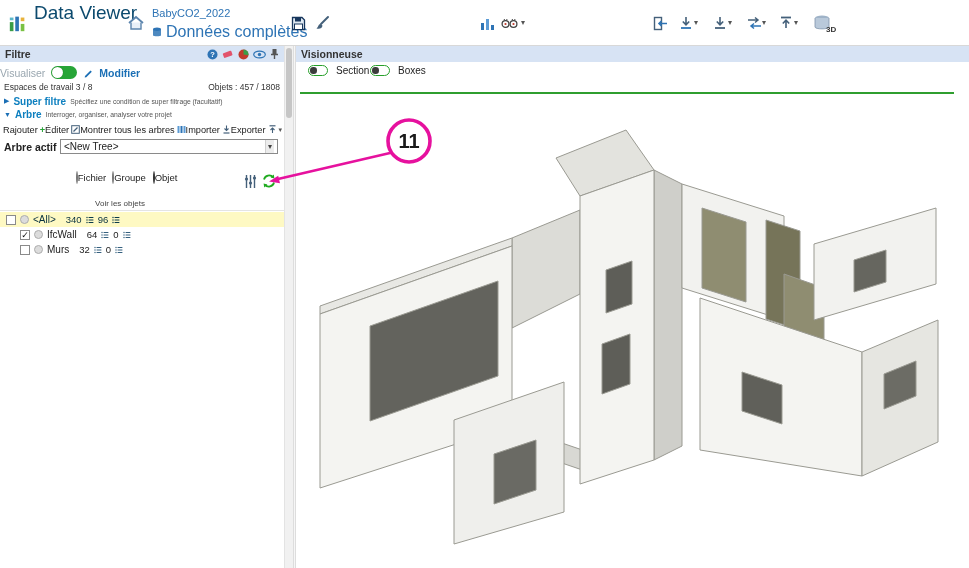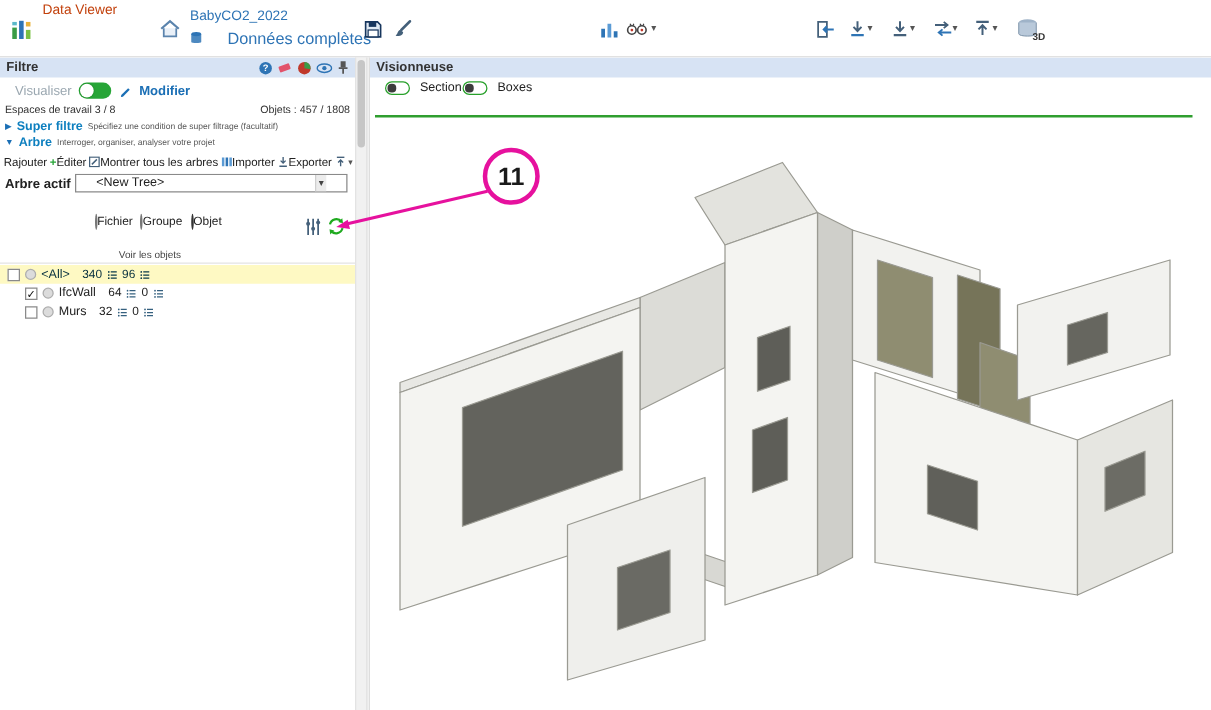--- a/index.html
+++ b/index.html
@@ -2,23 +2,23 @@
 <html><head>
 <meta charset="utf-8">
 <style>
 *{margin:0;padding:0;box-sizing:border-box}
 body{width:969px;height:568px;position:relative;overflow:hidden;background:#fff;
      font-family:"Liberation Sans",sans-serif;color:#222}
 svg{display:block}
 .abs{position:absolute}
 
 #topbar{position:absolute;left:0;top:0;width:969px;height:46px;background:#fff;border-bottom:1px solid #d8d8d8}
-.app-title{position:absolute;left:34px;top:2px;font-size:11px;color:#c2410c}
+.app-title{position:absolute;left:34px;top:2px;font-size:19px;color:#0c4a6e}
 .proj{position:absolute;left:152px;top:7px;font-size:11px;color:#2e74b5}
-.dataset{position:absolute;left:152px;top:23px;font-size:13px;color:#2e74b5;display:flex;align-items:center;gap:20px}
+.dataset{position:absolute;left:152px;top:23px;font-size:16px;color:#2e74b5;display:flex;align-items:center;gap:4px}
 .tbicon{position:absolute;top:13px;width:20px;height:20px;display:flex;align-items:center;justify-content:center;cursor:pointer}
 .caret{position:absolute;top:18px;font-size:8px;color:#555;cursor:pointer}
 
 #filter{position:absolute;left:0;top:46px;width:284px;height:522px;background:#fff;font-size:10px;overflow:hidden}
 #viewer{position:absolute;left:296px;top:46px;width:673px;height:522px;background:#fff;overflow:hidden}
 .phead{position:absolute;left:0;top:0;right:0;height:16px;background:#d7e3f4;display:flex;align-items:center;
        padding:0 5px;font-weight:bold;font-size:10.5px;color:#333}
 .phead .spacer{flex:1}
 .hicons{display:flex;align-items:center;gap:4px}
 .divider{position:absolute;left:293px;top:46px;width:3px;height:522px;background:#f6f6f6;border-left:1px solid #ddd;border-right:1px solid #ddd}
@@ -29,21 +29,21 @@
 .grayed{color:#9aa7b0;font-size:10.5px}
 .bluebold{color:#1b6fb5;font-weight:bold;font-size:10.5px}
 .tealbold{color:#0d7fbf;font-weight:bold;font-size:10px}
 .hint{color:#555;font-size:6.8px}
 .tiny{font-size:8.5px;color:#333}
 .switch{display:inline-block;width:26px;height:13px;background:#27a537;border-radius:7px;position:relative;vertical-align:middle;cursor:pointer}
 .switch::after{content:"";position:absolute;left:1px;top:1px;width:11px;height:11px;background:#fff;border-radius:50%;box-shadow:0 0 1px #060}
 .ftools{display:flex;justify-content:space-between;align-items:center;padding:0 3px;font-size:9.2px;color:#222}
 .ftools span.itm{display:flex;align-items:center;gap:2px;cursor:pointer}
 .select{position:absolute;left:60px;right:6px;height:15px;border:1px solid #8a8a8a;background:#fff;font-size:10px;
-        display:flex;align-items:center;padding:0 16px;cursor:pointer}
+        display:flex;align-items:center;padding:0 3px;cursor:pointer}
 .select .sel-caret{margin-left:auto;font-size:8px;color:#444;background:#ececec;border-left:1px solid #cfcfcf;
         height:13px;display:flex;align-items:center;padding:0 2px}
 .qradio{position:absolute;text-align:center;font-size:9.5px;color:#222;cursor:pointer}
 .rc{width:9px;height:9px;border:1px solid #777;border-radius:50%;margin:0 auto 2px;background:#fff;position:relative}
 .qradio.on .rc{border-color:#333}
 .qradio.on .rc::after{content:"";position:absolute;inset:1.5px;background:#333;border-radius:50%}
 .sep{position:absolute;left:0;width:284px;height:1px;background:#e4e4e4}
 .trow{position:absolute;left:0;width:284px;height:15px;display:flex;align-items:center;gap:4px;font-size:10px;cursor:pointer}
 .trow.sel{background:#fef9c3;color:#07303f}
 .cb{width:10px;height:10px;background:#fff;border:1px solid #8a8a8a;font-size:9px;line-height:8px;text-align:center;color:#111;flex:0 0 auto}
@@ -181,21 +181,21 @@
         <ellipse cx="6.5" cy="5.5" rx="5.8" ry="3.4" fill="none" stroke="#2e74b5" stroke-width="1.2"></ellipse>
         <circle cx="6.5" cy="5.5" r="1.7" fill="#2e74b5"></circle>
       </svg>
       <svg width="9" height="12" viewBox="0 0 9 12" style="cursor:pointer">
         <rect x="2.5" y="1" width="4" height="5" fill="#555"></rect>
         <path d="M1,6.5 H8 M4.5,6.5 V11" stroke="#555" stroke-width="1.4"></path>
       </svg>
     </span>
   </div>
 
-  <div class="frow" style="top:19px;height:15px;display:flex;align-items:center;gap:6px;padding-left:12px">
+  <div class="frow" style="top:19px;height:15px;display:flex;align-items:center;gap:6px;padding-left:0">
     <span class="grayed">Visualiser</span>
     <span class="switch"></span>
     <svg width="10" height="10" viewBox="0 0 10 10">
       <path d="M2,8 L7.5,2.5 L8.8,3.8 L3.3,9.3 L1.7,9.6 Z" fill="#1b6fb5"></path>
     </svg>
     <span class="bluebold">Modifier</span>
   </div>
 
   <div class="frow" style="top:36px;height:11px;display:flex;justify-content:space-between;padding:0 4px">
     <span class="tiny">Espaces de travail 3 / 8</span>

